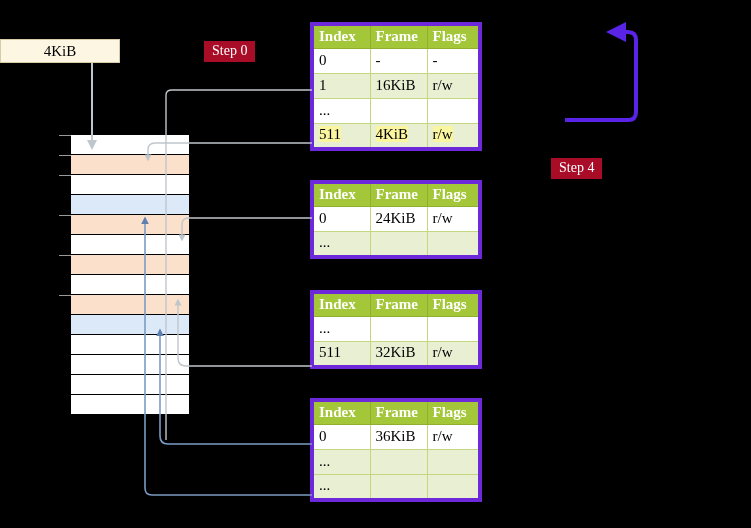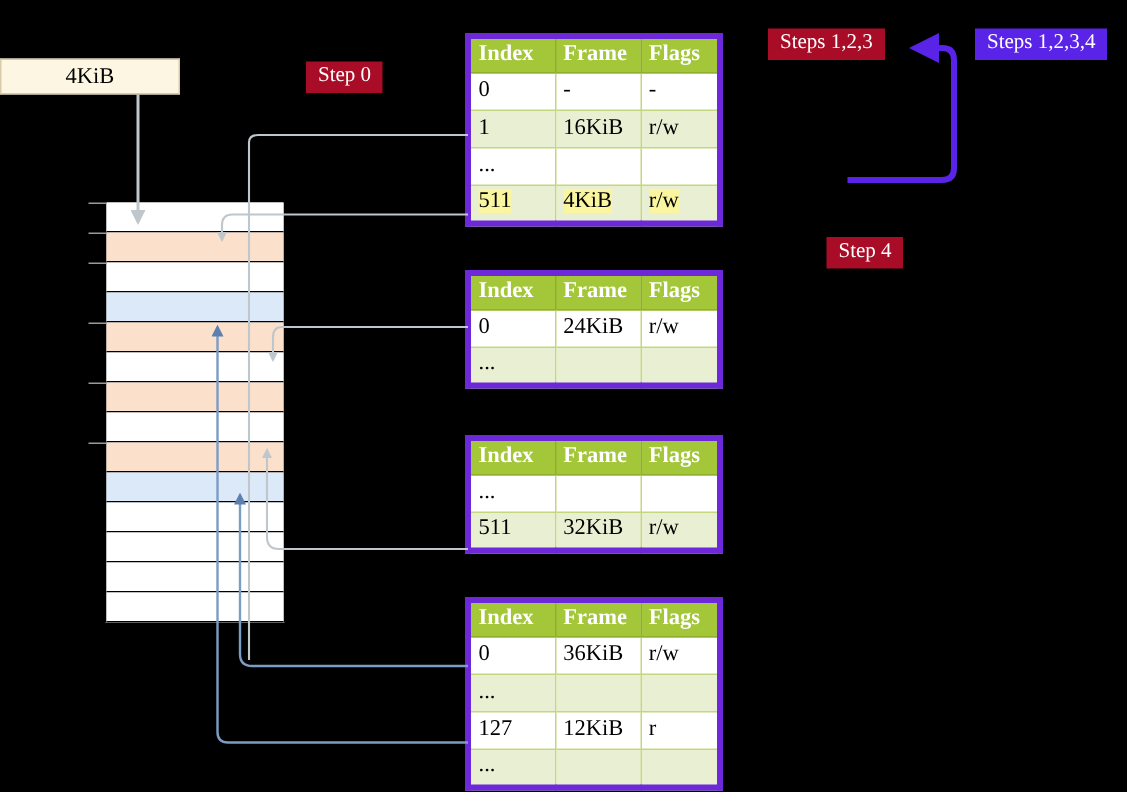--- a/index.html
+++ b/index.html
@@ -130,23 +130,21 @@
 </head>
 <body>
 
 <div class="stage">
 
   <div class="abs size-box">
     <span>4KiB</span>
   </div>
 
   <div class="abs badge badge-red" id="badge-step0">Step 0</div>
-  <div class="abs badge badge-red" id="badge-steps123">Steps 1,2,3</div>
   <div class="abs badge badge-red" id="badge-step4">Step 4</div>
-  <div class="abs badge badge-purple" id="badge-steps1234">Steps 1,2,3,4</div>
 
   <div class="abs mem-col">
     <div class="mem-row"></div>
     <div class="mem-row peach"></div>
     <div class="mem-row"></div>
     <div class="mem-row blue"></div>
     <div class="mem-row peach"></div>
     <div class="mem-row"></div>
     <div class="mem-row peach"></div>
     <div class="mem-row"></div>
@@ -272,25 +270,20 @@
     <tbody>
       <tr>
         <td>0</td>
         <td>36KiB</td>
         <td>r/w</td>
       </tr>
       <tr class="alt">
         <td>...</td>
         <td></td>
         <td></td>
-      </tr>
-      <tr>
-        <td>127</td>
-        <td>12KiB</td>
-        <td>r</td>
       </tr>
       <tr class="alt">
         <td>...</td>
         <td></td>
         <td></td>
       </tr>
     </tbody>
   </table>
 
   <svg class="abs wires" viewBox="0 0 751 528">

